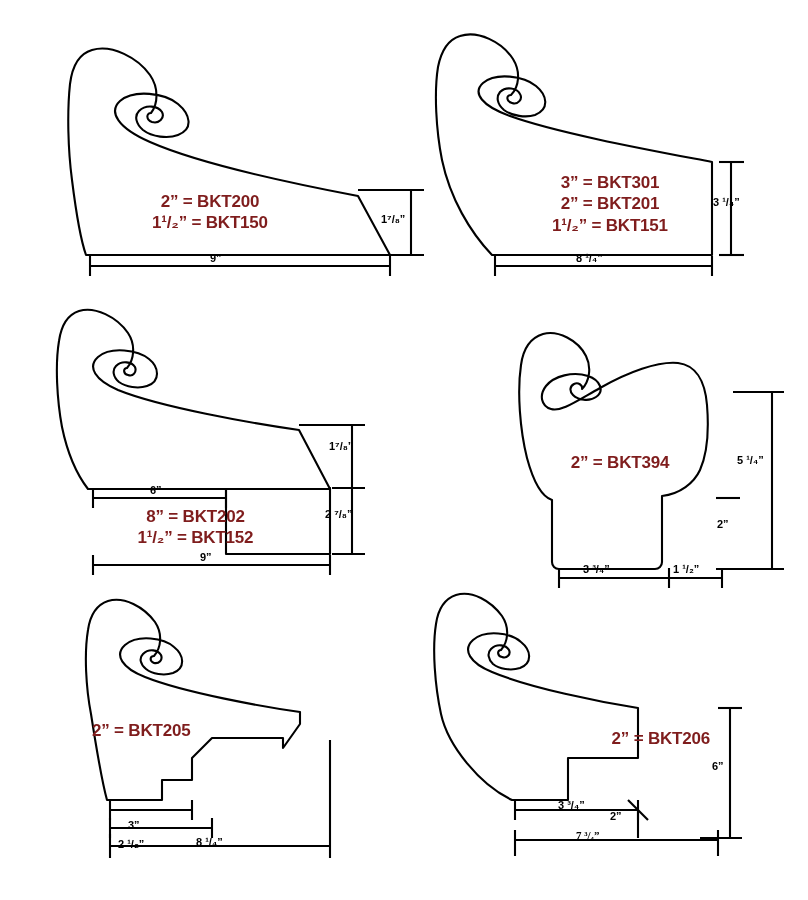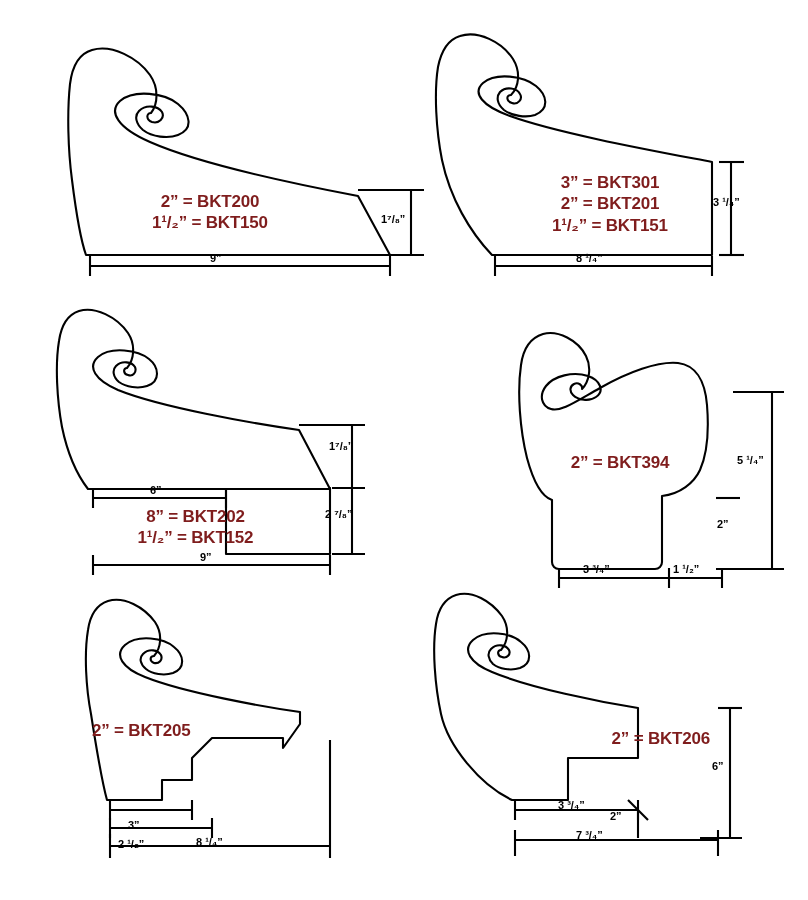--- a/index.html
+++ b/index.html
@@ -332,16 +332,16 @@
   </div>
   <div class="dim-label" style="left:118px; top:800px;margin-top:38px;">2 ¹/₂”</div>
   <div class="dim-label" style="left:128px; top:819px;">3”</div>
   <div class="dim-label" style="left:196px; top:836px;">8 ¹/₄”</div>
 
   <div class="label code-label" style="left:550px; top:728px; width:160px; text-align:right;">
     <span class="code-line">2” = BKT206</span>
   </div>
   <div class="dim-label" style="left:558px; top:799px;">3 ³/₄”</div>
   <div class="dim-label" style="left:610px; top:810px;">2”</div>
-  <div class="dim-label" style="left:576px; top:829px;">7 ³/₄”</div>
+  <div class="dim-label" style="left:576px; top:829px;font-family:Liberation Serif, serif;">7 ³/₄”</div>
   <div class="dim-label" style="left:712px; top:760px;">6”</div>
 
 </div>
 
 </body></html>

